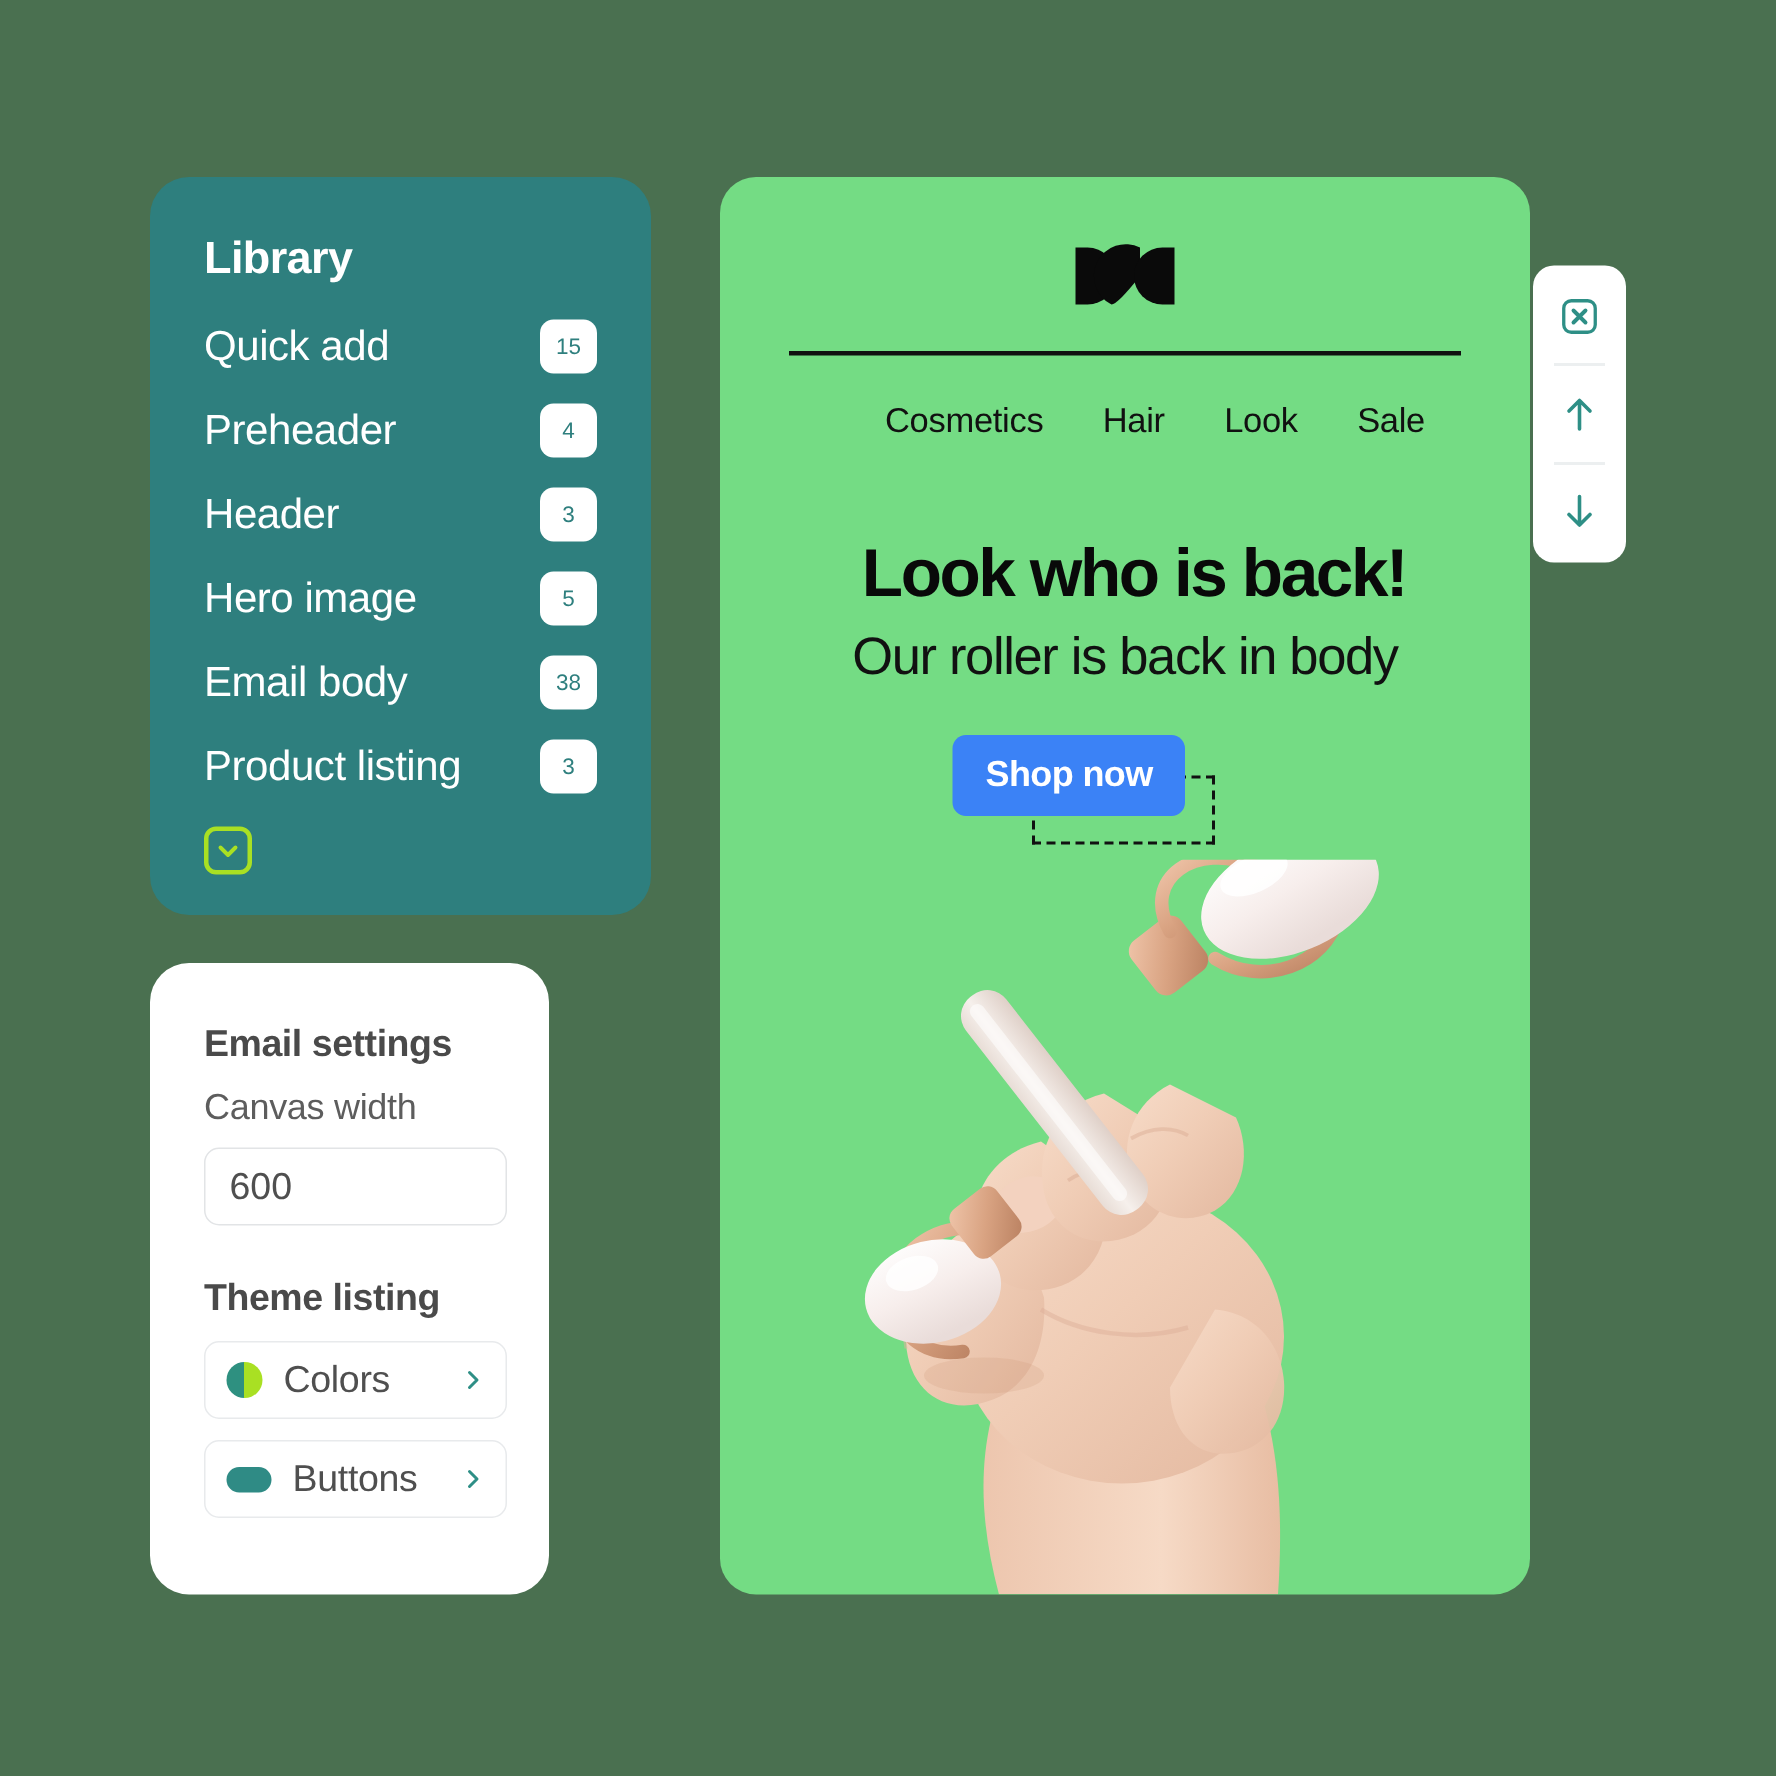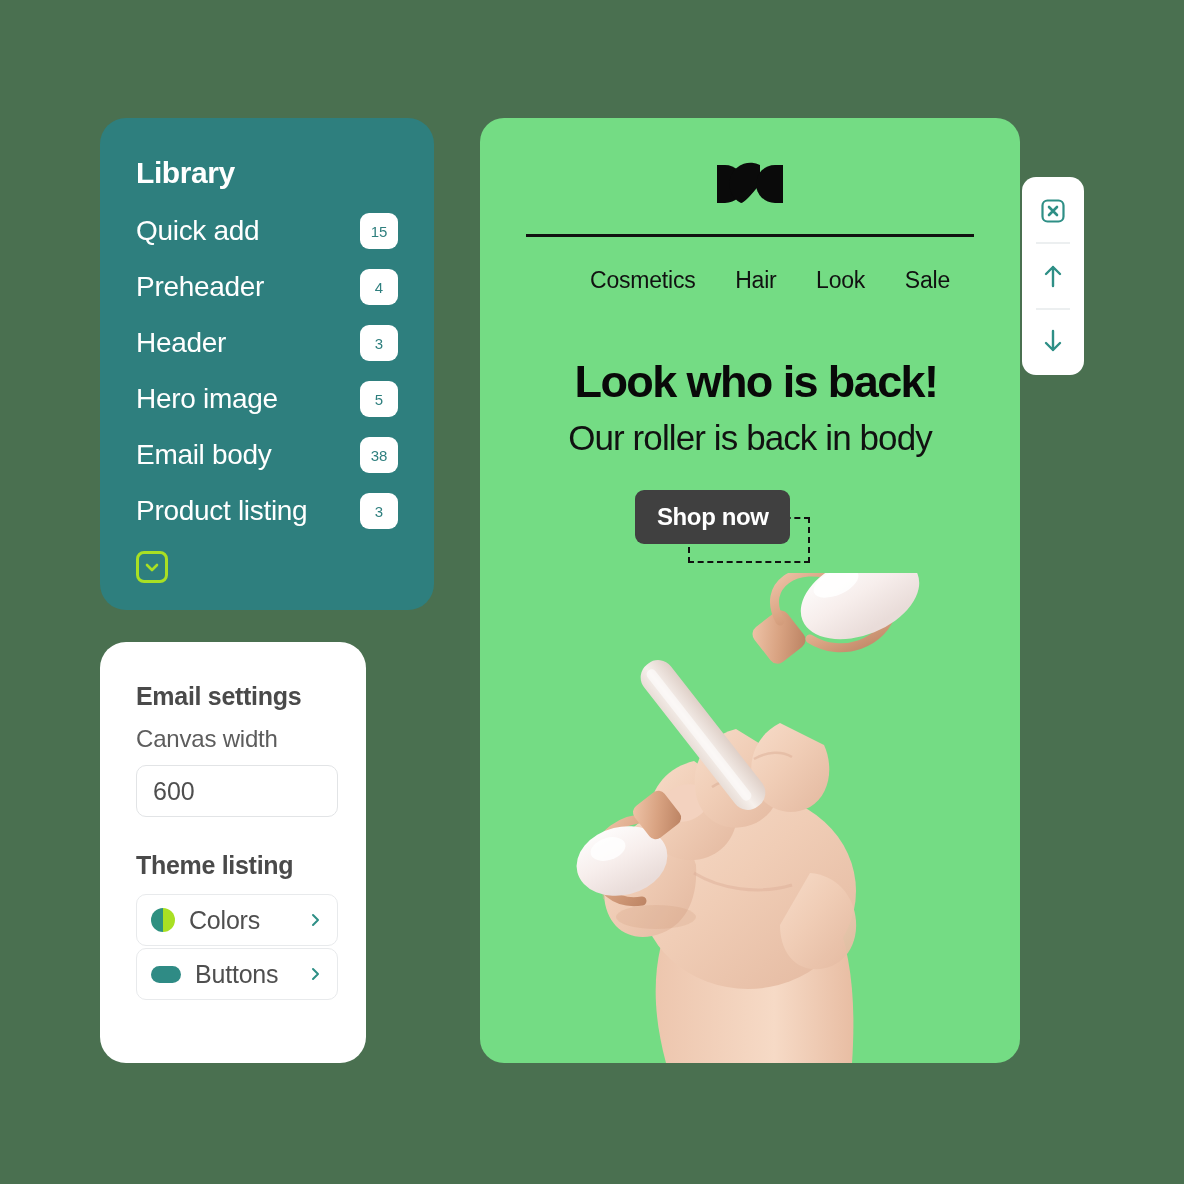--- a/index.html
+++ b/index.html
@@ -129,21 +129,21 @@
   }
   .theme-row {
     width: 202px;
     height: 52px;
     border: 1.5px solid #e8eaec;
     border-radius: 10px;
     box-sizing: border-box;
     display: flex;
     align-items: center;
     padding: 0 14px;
-    margin-bottom: 2px;
+    margin-bottom: 14px;
     cursor: pointer;
     background: #fff;
   }
   .theme-row-label {
     color: #4f4f4f;
     font-size: 25px;
     letter-spacing: -0.2px;
     margin-left: 14px;
     flex: 1;
   }
@@ -223,21 +223,21 @@
     top: 27px;
     width: 122px;
     height: 46px;
     border: 2.5px dashed #111111;
     box-sizing: border-box;
   }
   .cta-button {
     position: absolute;
     left: 155px;
     top: 0px;
-    background: #404040;
+    background: #3b82f6;
     color: #ffffff;
     font-size: 24px;
     font-weight: bold;
     letter-spacing: -0.4px;
     border-radius: 9px;
     padding: 13px 22px;
     cursor: pointer;
   }
 
   

